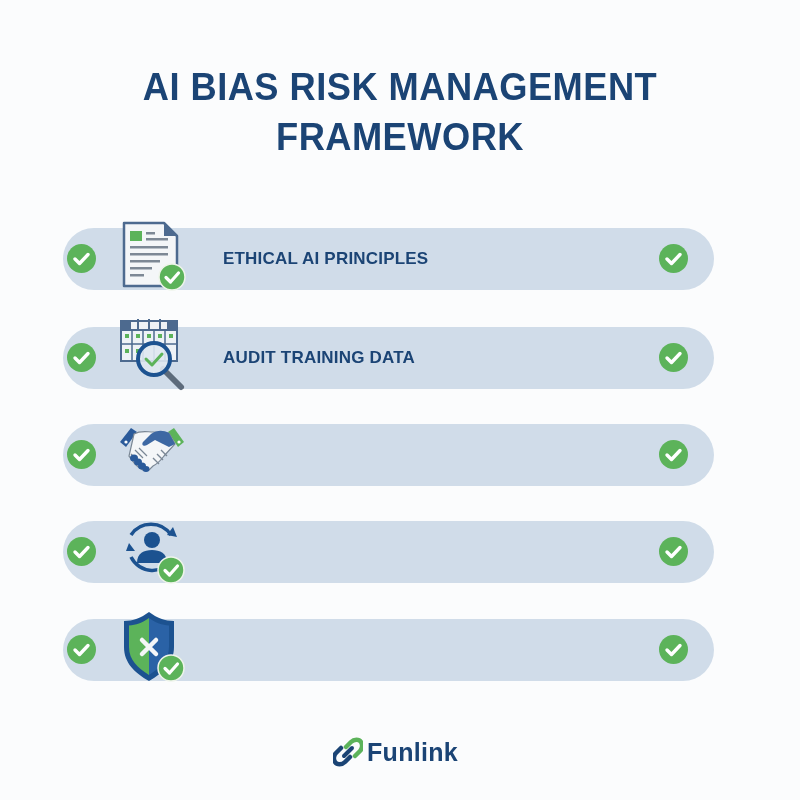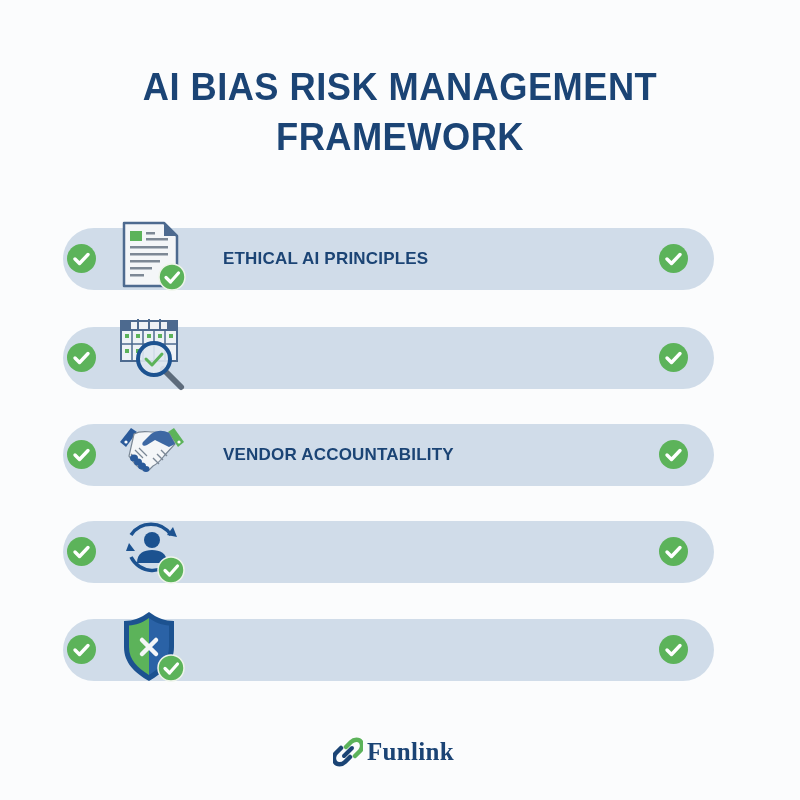--- a/index.html
+++ b/index.html
@@ -33,21 +33,21 @@
     white-space: nowrap;
   }
   .row-icon { position: absolute; left: 54px; top: -8px; width: 72px; height: 74px; overflow: visible; }
 
   .footer-logo {
     position: absolute; left: 333px; top: 735px; height: 34px;
     display: flex; align-items: center; gap: 4px;
   }
   .footer-logo .brand {
     color: #1b4475; font-weight: bold; font-size: 25px; letter-spacing: 0.3px;
-    font-family: Liberation Serif, serif;
+    font-family: Liberation Sans, sans-serif;
   }
 </style>
 </head>
 <body>
 
 <div class="title">
   <span>AI BIAS RISK MANAGEMENT</span>
   <span>FRAMEWORK</span>
 </div>
 
@@ -102,20 +102,21 @@
     <rect x="19" y="15" width="4" height="4" fill="#5cb35a"></rect>
     <rect x="30" y="15" width="4" height="4" fill="#5cb35a"></rect>
     <rect x="41" y="15" width="4" height="4" fill="#5cb35a"></rect>
     <rect x="52" y="15" width="4" height="4" fill="#5cb35a"></rect>
     <rect x="8" y="30" width="4" height="4" fill="#5cb35a"></rect>
     <rect x="19" y="30" width="4" height="4" fill="#5cb35a"></rect>
     <line x1="46" y1="50" x2="64" y2="68" stroke="#5d6b7b" stroke-width="6" stroke-linecap="round"></line>
     <circle cx="37" cy="40" r="16" fill="#dfe8f1" fill-opacity="0.9" stroke="#1c5290" stroke-width="4"></circle>
     <path d="M29 40 L35 46 L45 35" fill="none" stroke="#5cb35a" stroke-width="3" stroke-linecap="round" stroke-linejoin="round"></path>
   </svg>
+  <div class="row-label">AUDIT TRAINING DATA</div>
   <div class="check right">
     <svg viewBox="0 0 29 29">
         <path d="M8 15 L12.5 19.5 L21 10.5" fill="none" stroke="#fff" stroke-width="3.4" stroke-linecap="round" stroke-linejoin="round"></path>
       </svg>
   </div>
 </div>
 
 <div class="row" style="top:424px;">
   <div class="check left">
     <svg viewBox="0 0 29 29">
@@ -129,21 +130,20 @@
     <circle cx="62" cy="26" r="1.6" fill="#fff"></circle>
     <path d="M17 18 C24 14 30 16 36 16 L52 17 L58 28 L47 40 C44 44 40 48 36 50 L32 54 C28 56 22 52 18 48 L12 40 Z" fill="#f4f6f8" stroke="#7a8795" stroke-width="1.2"></path>
     <path d="M52 17 C46 14 40 14 34 18 L26 26 C24 29 27 31 30 29 L38 24 L52 31 L58 28 Z" fill="#3d68a3"></path>
     <path d="M14 38 L20 44 M18 34 L26 42 M22 32 L30 40" stroke="#7a8795" stroke-width="1.2"></path>
     <ellipse cx="17" cy="42" rx="4" ry="3.5" fill="#2a5a9a"></ellipse>
     <ellipse cx="21" cy="46" rx="4" ry="3.5" fill="#2a5a9a"></ellipse>
     <ellipse cx="25" cy="50" rx="4" ry="3.5" fill="#2a5a9a"></ellipse>
     <ellipse cx="29" cy="53" rx="3.5" ry="3" fill="#2a5a9a"></ellipse>
     <path d="M40 38 L46 44 M36 42 L42 48 M44 34 L50 40" stroke="#7a8795" stroke-width="1.4"></path>
   </svg>
-  <div class="row-label">VENDOR ACCOUNTABILITY</div>
   <div class="check right">
     <svg viewBox="0 0 29 29">
         <path d="M8 15 L12.5 19.5 L21 10.5" fill="none" stroke="#fff" stroke-width="3.4" stroke-linecap="round" stroke-linejoin="round"></path>
       </svg>
   </div>
 </div>
 
 <div class="row" style="top:521px;">
   <div class="check left">
     <svg viewBox="0 0 29 29">

